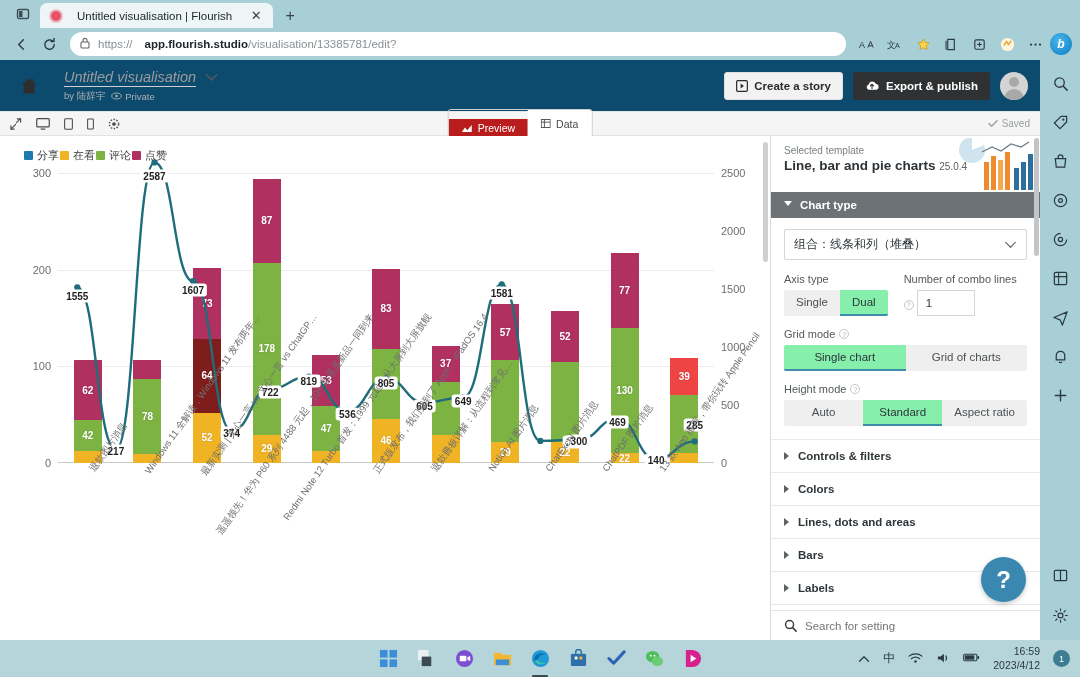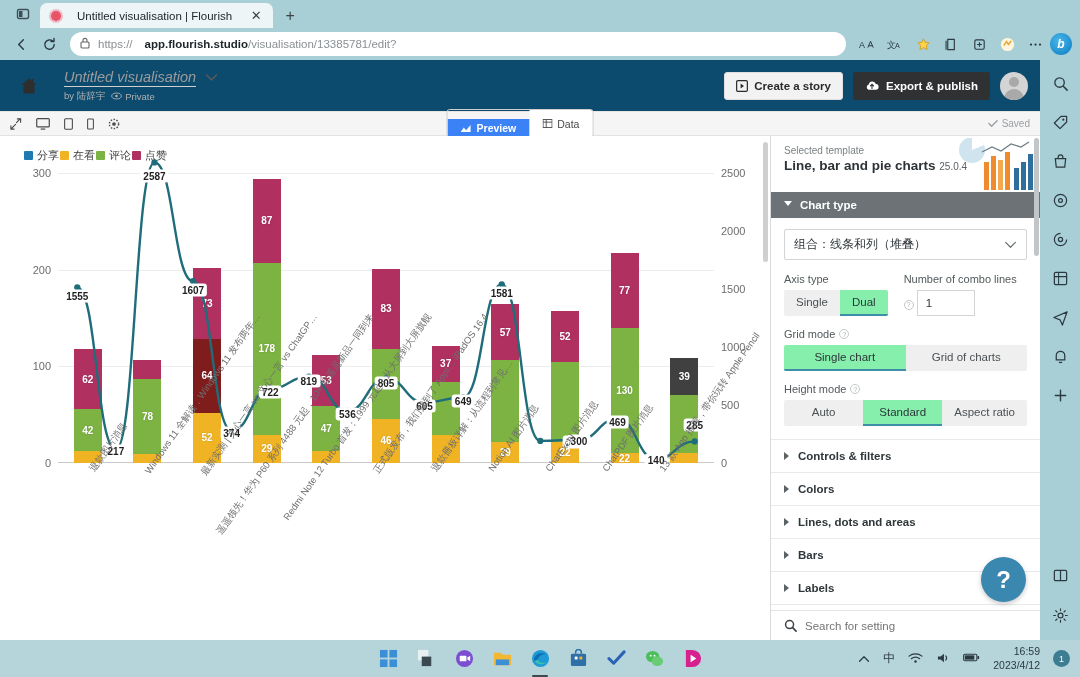--- a/index.html
+++ b/index.html
@@ -113,21 +113,21 @@
   }
   .tb-icon { color: #4a4a4a; display:flex; align-items:center; }
   .tabs-center {
     position: absolute; left: 50%; transform: translateX(-50%);
     display: flex; border: 1px solid #cfcfcf; border-radius: 3px; overflow: hidden;
   }
   .seg-tab {
     font-size: 10.5px; padding: 3px 13px; display: flex; align-items: center; gap: 5px;
     background: #fff; color: #4a4a4a;
   }
-  .seg-tab.active { background: #3b82f6; color: #fff; font-weight: bold; margin-top: 9px; }
+  .seg-tab.active { background: #b91c1c; color: #fff; font-weight: normal; margin-top: 9px; }
   .saved {
     margin-left: auto; font-size: 10px; color: #9aa0a3; display: flex; gap: 4px; align-items:center;
   }
 
   .fl-body { display: flex; height: calc(100% - 52px - 24px); }
 
   
   .canvas-wrap { flex: 1; background: #fff; position: relative; overflow: hidden; }
   .canvas-inner { position: absolute; left: 24px; top: 12px; right: 12px; bottom: 0; }
   .legend { display: flex; gap: 1px; align-items: center; margin-bottom: 10px; }
@@ -535,21 +535,21 @@
               <div class="ytick right" style="top: 174px;">1000</div>
               <div class="ytick right" style="top: 116px;">1500</div>
               <div class="ytick right" style="top: 58px;">2000</div>
               <div class="ytick right" style="top: 0px;">2500</div>
               <div class="bars">
                 <div class="bar-slot">
                   <div class="bar">
                     <div class="seg" style="background: rgb(176, 48, 96); height: 59.9333px;">
                       <span>62</span>
                     </div>
-                    <div class="seg" style="background: rgb(124, 179, 66); height: 42px;">
+                    <div class="seg" style="background: rgb(124, 179, 66); height: 31px;">
                       <span>42</span>
                     </div>
                     <div class="seg" style="background: rgb(240, 179, 35); height: 11.6px;"></div>
                   </div>
                 </div>
                 <div class="bar-slot">
                   <div class="bar">
                     <div class="seg" style="background: rgb(176, 48, 96); height: 19.3333px;"></div>
                     <div class="seg" style="background: rgb(124, 179, 66); height: 75.4px;">
                       <span>78</span>
@@ -644,21 +644,21 @@
                     <div class="seg" style="background: rgb(124, 179, 66); height: 125.667px;">
                       <span>130</span>
                     </div>
                     <div class="seg" style="background: rgb(240, 179, 35); height: 9.66667px;">
                       <span>22</span>
                     </div>
                   </div>
                 </div>
                 <div class="bar-slot">
                   <div class="bar">
-                    <div class="seg" style="background: #404040; height: 37.7px;">
+                    <div class="seg" style="background: #ef4444; height: 37.7px;">
                       <span>39</span>
                     </div>
                     <div class="seg" style="background: rgb(124, 179, 66); height: 58px;"></div>
                     <div class="seg" style="background: rgb(240, 179, 35); height: 9.66667px;"></div>
                   </div>
                 </div>
               </div>
               <svg class="line-layer" viewBox="0 0 628 290" preserveAspectRatio="none">
                 <path d="M18.470588235294116 109.62 C36.94117647058823 109.62,36.94117647058823 264.828,55.41176470588235 264.828 C73.88235294117646 264.828,73.88235294117646 -10.091999999999985,92.35294117647058 -10.091999999999985 C110.8235294117647 -10.091999999999985,110.8235294117647 103.588,129.2941176470588 103.588 C147.76470588235293 103.588,147.76470588235293 246.61599999999999,166.23529411764704 246.61599999999999 C184.70588235294116 246.61599999999999,184.70588235294116 206.248,203.17647058823528 206.248 C221.6470588235294 206.248,221.6470588235294 194.99599999999998,240.1176470588235 194.99599999999998 C258.5882352941176 194.99599999999998,258.5882352941176 227.824,277.0588235294117 227.824 C295.52941176470586 227.824,295.52941176470586 196.62,314 196.62 C332.4705882352941 196.62,332.4705882352941 219.82,350.9411764705882 219.82 C369.4117647058823 219.82,369.4117647058823 214.716,387.88235294117646 214.716 C406.35294117647055 214.716,406.35294117647055 106.60400000000001,424.82352941176464 106.60400000000001 C443.2941176470588 106.60400000000001,443.2941176470588 256.476,461.7647058823529 256.476 C480.235294117647 256.476,480.235294117647 255.2,498.7058823529411 255.2 C517.1764705882352 255.2,517.1764705882352 235.596,535.6470588235294 235.596 C554.1176470588234 235.596,554.1176470588234 273.76,572.5882352941176 273.76 C591.0588235294117 273.76,591.0588235294117 256.94,609.5294117647059 256.94" fill="none" stroke="#1f6d7a" stroke-width="2.4" vector-effect="non-scaling-stroke"></path>
                 <circle cx="18.470588235294116" cy="109.62" r="3" fill="#1f6d7a"></circle>

